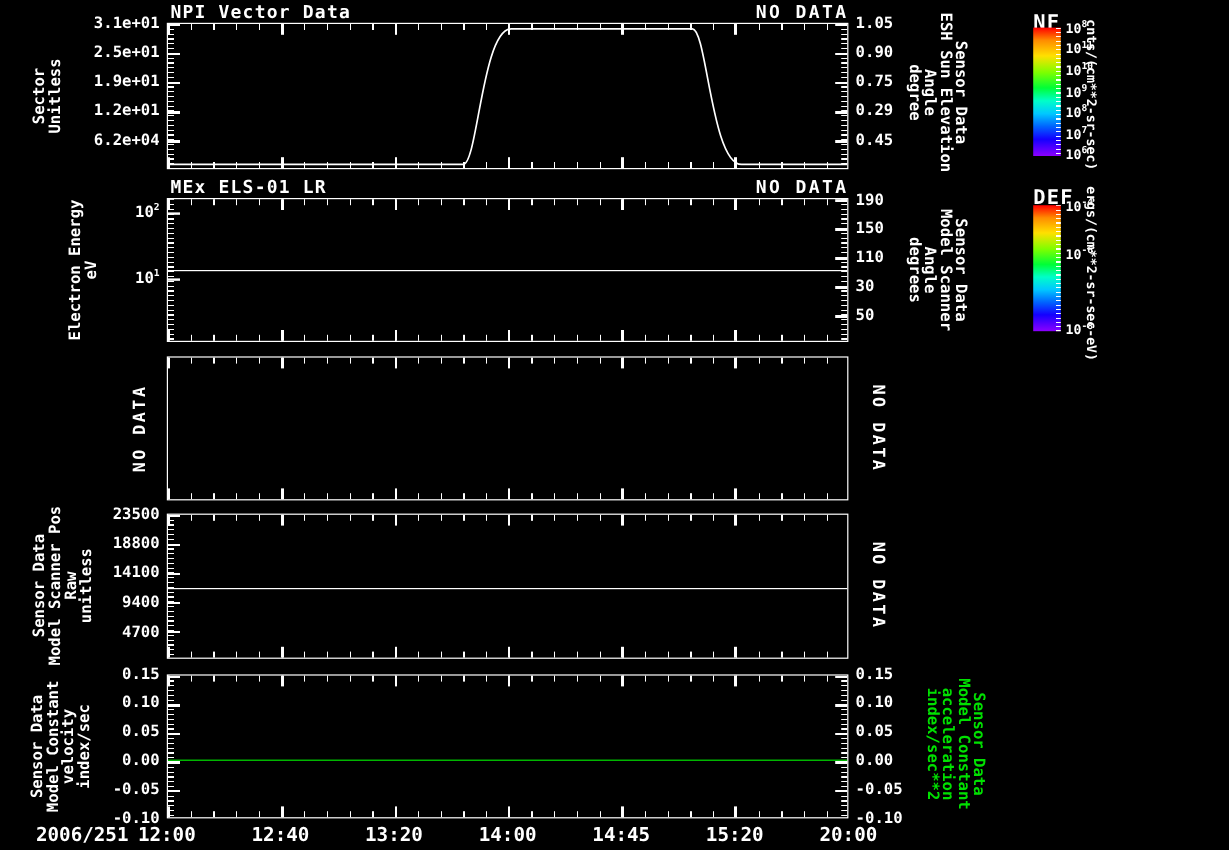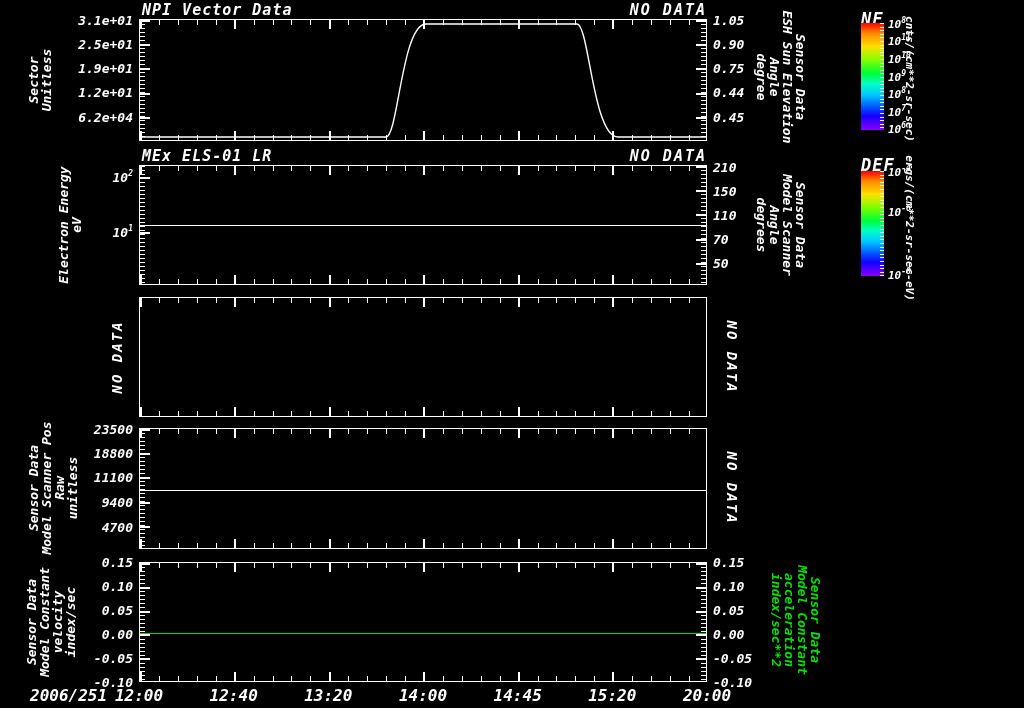--- a/index.html
+++ b/index.html
@@ -1,17 +1,17 @@
 <!DOCTYPE html>
 <html><head>
 <meta charset="utf-8">
 <style>
   html,body{margin:0;padding:0;background:#000;}
   #root{position:relative;width:1024px;height:708px;background:#000;overflow:hidden;
-        font-family:"DejaVu Sans Mono","Liberation Mono",monospace;font-weight:bold;color:#fff;font-style:italic;}
+        font-family:"DejaVu Sans Mono","Liberation Mono",monospace;font-weight:bold;color:#fff;}
   .t{position:absolute;font-size:15px;letter-spacing:1px;white-space:nowrap;}
   .nodata-r{left:139px;width:568px;text-align:right;letter-spacing:2px;}
   .panel{position:absolute;left:139px;width:568px;border:1px solid #fff;box-sizing:border-box;background:#000;}
   .xtmin-t{position:absolute;left:0;right:0;top:0;height:5px;
            background:repeating-linear-gradient(90deg,#fff 0 1px,transparent 1px 18.93px);}
   .xtmaj-t{position:absolute;left:0;right:0;top:0;height:9px;
            background:repeating-linear-gradient(90deg,#fff 0 2px,transparent 2px 94.4px);}
   .xtmin-b{position:absolute;left:0;right:0;bottom:0;height:5px;
            background:repeating-linear-gradient(90deg,#fff 0 1px,transparent 1px 18.93px);}
   .xtmaj-b{position:absolute;left:0;right:0;bottom:0;height:9px;
@@ -117,35 +117,35 @@
 
   <span class="ytl" style="top:20px">3.1e+01</span>
   <span class="ytl" style="top:44px">2.5e+01</span>
   <span class="ytl" style="top:68px">1.9e+01</span>
   <span class="ytl" style="top:92px">1.2e+01</span>
   <span class="ytl" style="top:117px">6.2e+04</span>
 
   <span class="ytr" style="top:20px">1.05</span>
   <span class="ytr" style="top:44px">0.90</span>
   <span class="ytr" style="top:68px">0.75</span>
-  <span class="ytr" style="top:92px">0.44</span>
+  <span class="ytr" style="top:92px">0.29</span>
   <span class="ytr" style="top:117px">0.45</span>
 
   <span class="ytl" style="top:177px"><span>10</span><sup>2</sup></span>
   <span class="ytl" style="top:232px"><span>10</span><sup>1</sup></span>
 
-  <span class="ytr" style="top:167px">210</span>
+  <span class="ytr" style="top:167px">190</span>
   <span class="ytr" style="top:191px">150</span>
   <span class="ytr" style="top:215px">110</span>
-  <span class="ytr" style="top:239px">70</span>
+  <span class="ytr" style="top:239px">30</span>
   <span class="ytr" style="top:263px">50</span>
 
   <span class="ytl" style="top:429px">23500</span>
   <span class="ytl" style="top:453px">18800</span>
-  <span class="ytl" style="top:477px">11100</span>
+  <span class="ytl" style="top:477px">14100</span>
   <span class="ytl" style="top:502px">9400</span>
   <span class="ytl" style="top:527px">4700</span>
 
   <span class="ytl" style="top:562px">0.15</span>
   <span class="ytl" style="top:586px">0.10</span>
   <span class="ytl" style="top:610px">0.05</span>
   <span class="ytl" style="top:634px">0.00</span>
   <span class="ytl" style="top:658px">-0.05</span>
   <span class="ytl" style="top:682px">-0.10</span>
 

